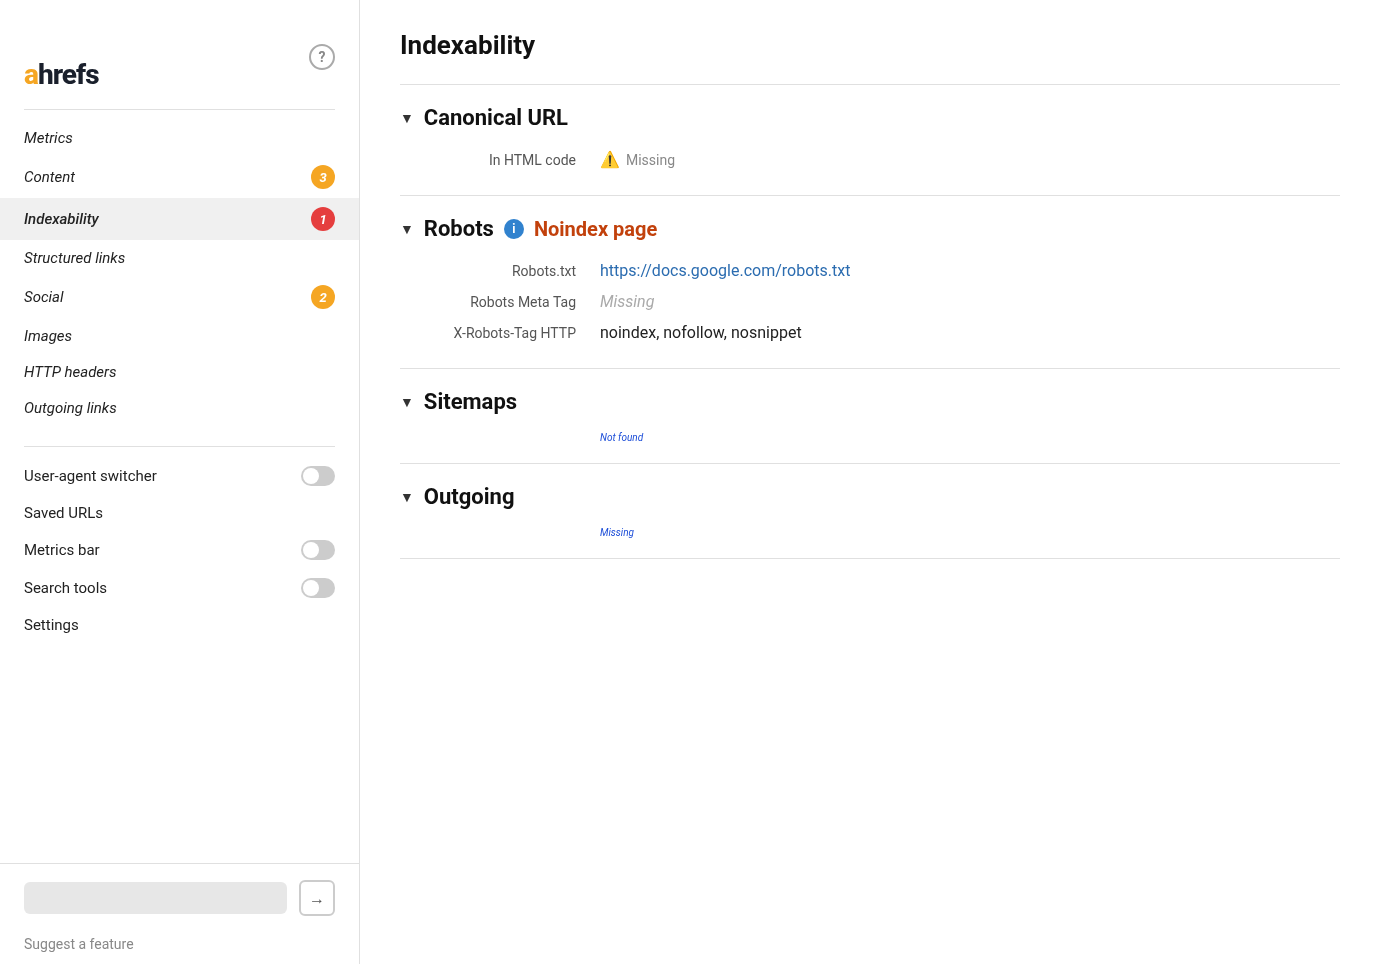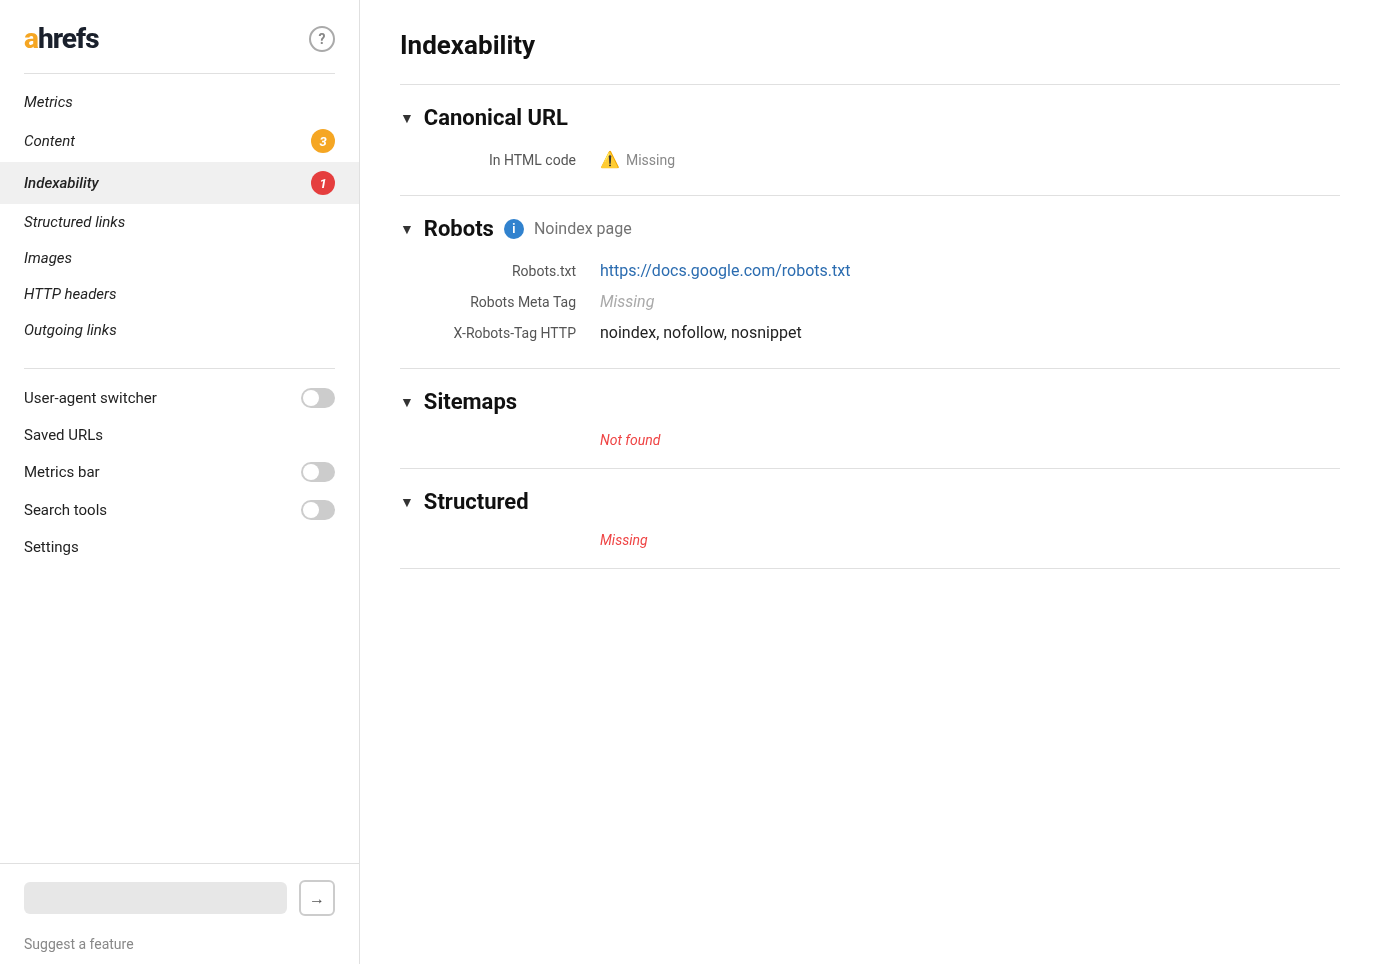--- a/index.html
+++ b/index.html
@@ -28,20 +28,21 @@
       align-items: center;
       justify-content: space-between;
       padding: 22px 24px 18px 24px;
     }
 
     .logo {
       font-size: 28px;
       font-weight: 800;
       color: #1a202c;
       letter-spacing: -1px;
+      margin-top: 36px;
     }
     .logo .logo-a {
       color: #f5a623;
     }
 
     .help-icon {
       width: 26px;
       height: 26px;
       border-radius: 50%;
       border: 2px solid #aaa;
@@ -212,23 +213,24 @@
       width: 20px;
       height: 20px;
       border-radius: 50%;
       background: #3182ce;
       color: #fff;
       font-size: 12px;
       font-weight: 700;
     }
 
     .section-subtitle {
-      font-size: 16px;
-      color: #737373;
+      font-size: 20px;
+      color: #c2410c;
       font-style: normal;
+      font-weight: bold;
     }
 
     .section-row {
       display: flex;
       align-items: center;
       padding: 6px 0 6px 20px;
       gap: 0;
     }
 
     .row-label {
@@ -261,23 +263,23 @@
       color: #888;
       font-size: 14px;
     }
 
     .warning-icon {
       color: #e53e3e;
       font-size: 16px;
     }
 
     .not-found-italic {
-      color: #ef4444;
+      color: #1d4ed8;
       font-style: italic;
-      font-size: 14px;
+      font-size: 10px;
       padding-left: 200px;
       padding-top: 4px;
     }
   </style>
 </head>
 <body>
 
 <div class="sidebar">
   <div class="sidebar-header">
     <div class="logo">
@@ -299,20 +301,24 @@
           <span class="badge badge-yellow">3</span>
         </div>
         <div class="nav-item active">
           <span class="nav-item-label">Indexability</span>
           <span class="badge badge-red">1</span>
         </div>
         <div class="nav-item">
           <span class="nav-item-label">Structured links</span>
         </div>
         <div class="nav-item">
+          <span class="nav-item-label">Social</span>
+          <span class="badge badge-yellow">2</span>
+        </div>
+        <div class="nav-item">
           <span class="nav-item-label">Images</span>
         </div>
         <div class="nav-item">
           <span class="nav-item-label">HTTP headers</span>
         </div>
         <div class="nav-item">
           <span class="nav-item-label">Outgoing links</span>
         </div>
       </div>
   </nav>
@@ -388,18 +394,18 @@
       <div class="section">
         <div class="section-header">
           <span class="section-toggle-icon">▼</span>
           <span class="section-title">Sitemaps</span>
         </div>
         <div class="not-found-italic">Not found</div>
       </div>
       <div class="section">
         <div class="section-header">
           <span class="section-toggle-icon">▼</span>
-          <span class="section-title">Structured</span>
+          <span class="section-title">Outgoing</span>
         </div>
         <div class="not-found-italic">Missing</div>
       </div>
     </div>
 </div>
 
 </body></html>

